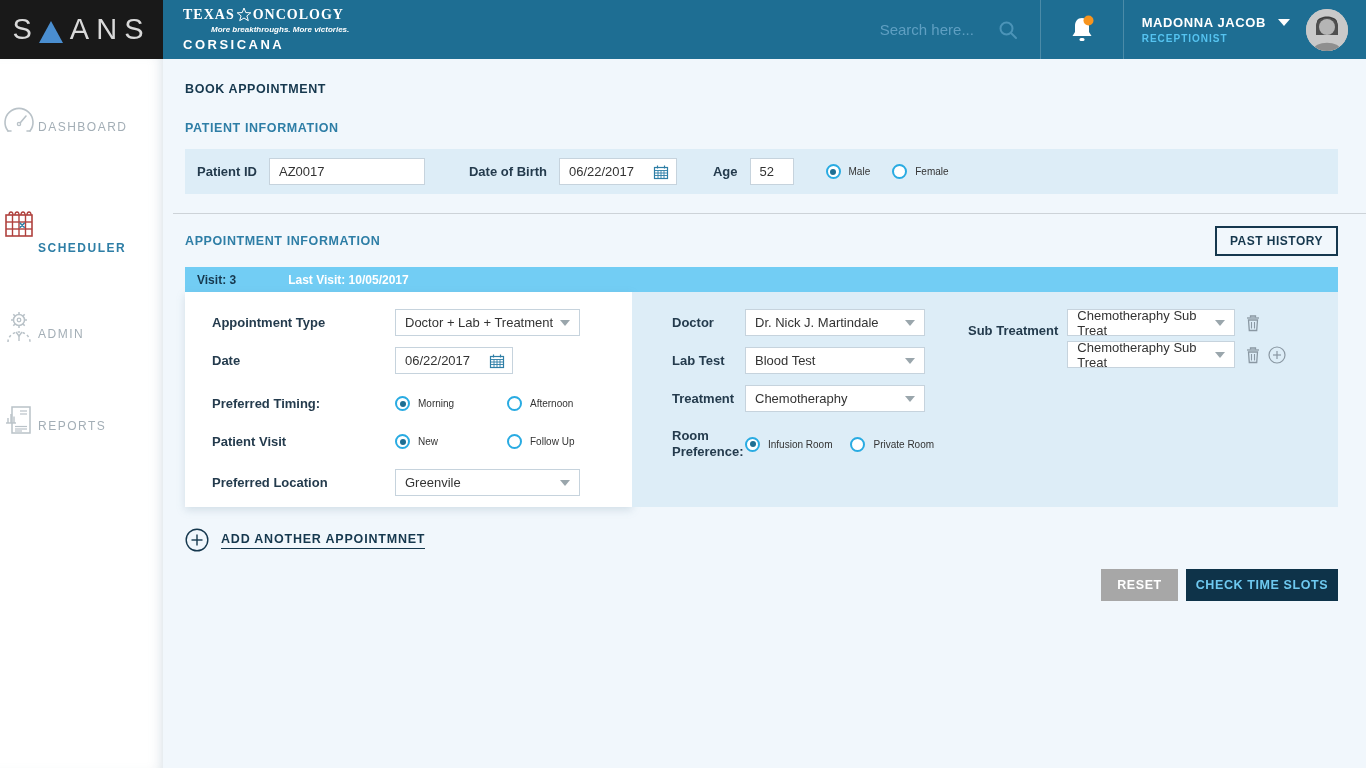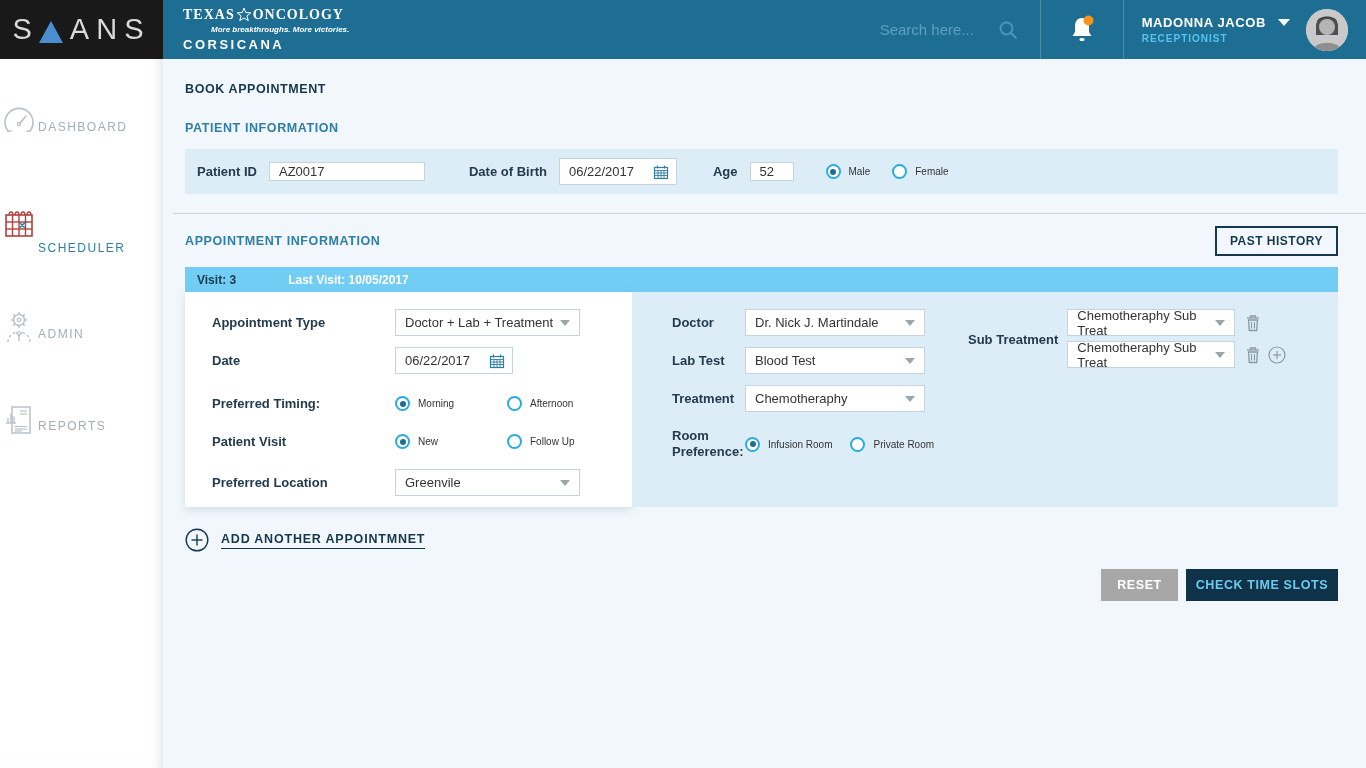--- a/index.html
+++ b/index.html
@@ -26,30 +26,30 @@
   .hdivider { width:1px; background:rgba(255,255,255,0.20); }
   .bell-wrap { width:82px; display:flex; align-items:center; justify-content:center; cursor:pointer; }
   .user { display:flex; flex-direction:column; justify-content:center; padding:0 16px 0 18px; min-width:148px; cursor:pointer; }
   .user-name { color:#fff; font-weight:bold; font-size:13px; letter-spacing:0.6px; display:flex; align-items:center; gap:12px; }
   .user-role { color:#55c3f0; font-size:10px; font-weight:bold; letter-spacing:1px; margin-top:3px; }
   .avatar { width:42px; height:42px; border-radius:50%; overflow:hidden; align-self:center; margin-right:18px; flex:none; cursor:pointer; background:#c9c9c9; }
   
   .sidebar { position:absolute; top:59px; left:0; width:163px; bottom:0; background:#ffffff; box-shadow:inset -10px 0 14px -10px rgba(120,150,170,0.35); padding-top:44px; }
   .side-item { display:flex; flex-direction:row; align-items:center; margin-bottom:54px; cursor:pointer; }
   .side-label { font-size:12px; letter-spacing:1.5px; color:#a3aeb6; margin-top:11px; }
-  .side-item.active .side-label { color:#2e7ea6; font-weight:normal;margin-top:48px; }
+  .side-item.active .side-label { color:#2e7ea6; font-weight:bold;margin-top:48px; }
   
   .main { position:absolute; top:59px; left:163px; right:0; bottom:0; }
   .content { padding:0 28px 0 22px; }
   .page-title { margin-top:23px; font-size:12.5px; font-weight:bold; color:#16384e; letter-spacing:0.6px; }
   .section-title { color:#2e7ea6; font-weight:bold; font-size:12.5px; letter-spacing:0.6px; }
   .patient-heading { margin-top:25px; }
   .patient-bar { margin-top:14px; height:45px; background:#ddedf7; display:flex; align-items:center; padding:0 12px; }
   .f-label { font-size:13px; color:#243b4d; font-weight:bold; white-space:nowrap; }
-  .text-input { height:19px; background:#fff; border:1px solid #c6d3dd; font-size:13px; color:#333; padding:0 9px; font-family:"Liberation Sans",sans-serif; outline:none; }
+  .text-input { height:27px; background:#fff; border:1px solid #c6d3dd; font-size:13px; color:#333; padding:0 9px; font-family:"Liberation Sans",sans-serif; outline:none; }
   .date-box { height:27px; background:#fff; border:1px solid #c6d3dd; display:flex; align-items:center; justify-content:space-between; padding:0 7px 0 9px; font-size:13px; color:#333; cursor:pointer; }
   .select { height:27px; background:#fff; border:1px solid #c6d3dd; display:flex; align-items:center; justify-content:space-between; padding:0 9px; font-size:13px; color:#333; cursor:pointer; }
   .caret { width:0; height:0; border-left:5px solid transparent; border-right:5px solid transparent; border-top:6px solid #9aa6ac; flex:none; margin-left:6px; }
   .radio { display:flex; align-items:center; cursor:pointer; }
   .radio-circle { width:15px; height:15px; border:2px solid #29abe2; border-radius:50%; background:#fff; position:relative; margin-right:8px; flex:none; }
   .radio-circle.checked::after { content:''; position:absolute; left:2.5px; top:2.5px; right:2.5px; bottom:2.5px; background:#1e6e93; border-radius:50%; }
   .radio-label { font-size:10px; color:#333; }
   .separator { height:1px; background:#cdd3d8; margin:19px -28px 0 -12px; }
   .appt-header { display:flex; align-items:center; justify-content:space-between; margin-top:12px; }
   .past-history { border:2px solid #16384e; color:#16384e; background:transparent; font-weight:bold; font-size:12px; letter-spacing:0.5px; padding:6px 13px; cursor:pointer; font-family:"Liberation Sans",sans-serif; }
@@ -63,21 +63,21 @@
   .card-left .f-label { width:183px; }
   .panel-right .f-label { width:73px; }
   .w185 { width:185px; }
   .w180 { width:180px; }
   .w168 { width:168px; }
   .date-w { width:118px; }
   .radio-slot { width:112px; display:flex; }
   .room-row { margin-top:16px; align-items:center; }
   .room-label { line-height:1.25; }
   .sub-block { position:absolute; left:336px; top:17px; display:flex; align-items:flex-start; }
-  .sub-label { margin-top:23px; margin-right:9px; }
+  .sub-label { margin-top:14px; margin-right:9px; }
   .sub-rows { display:flex; flex-direction:column; gap:5px; }
   .sub-row { display:flex; align-items:center; }
   .icon-btn { background:none; border:none; padding:0; cursor:pointer; display:flex; align-items:center; }
   .sub-row .trash { margin-left:10px; }
   .sub-row .plus { margin-left:7px; }
   .add-link { margin-top:21px; display:flex; align-items:center; gap:12px; cursor:pointer; width:max-content; }
   .add-link-text { color:#16384e; font-weight:bold; font-size:12.5px; letter-spacing:0.8px; border-bottom:1px solid #16384e; padding-bottom:2px; }
   .actions { margin-top:17px; display:flex; justify-content:flex-end; gap:8px; }
   .btn { height:32px; border:none; font-weight:bold; font-size:12.5px; letter-spacing:0.6px; cursor:pointer; font-family:"Liberation Sans",sans-serif; }
   .btn-reset { width:77px; background:#a7a7a7; color:#fff; }

